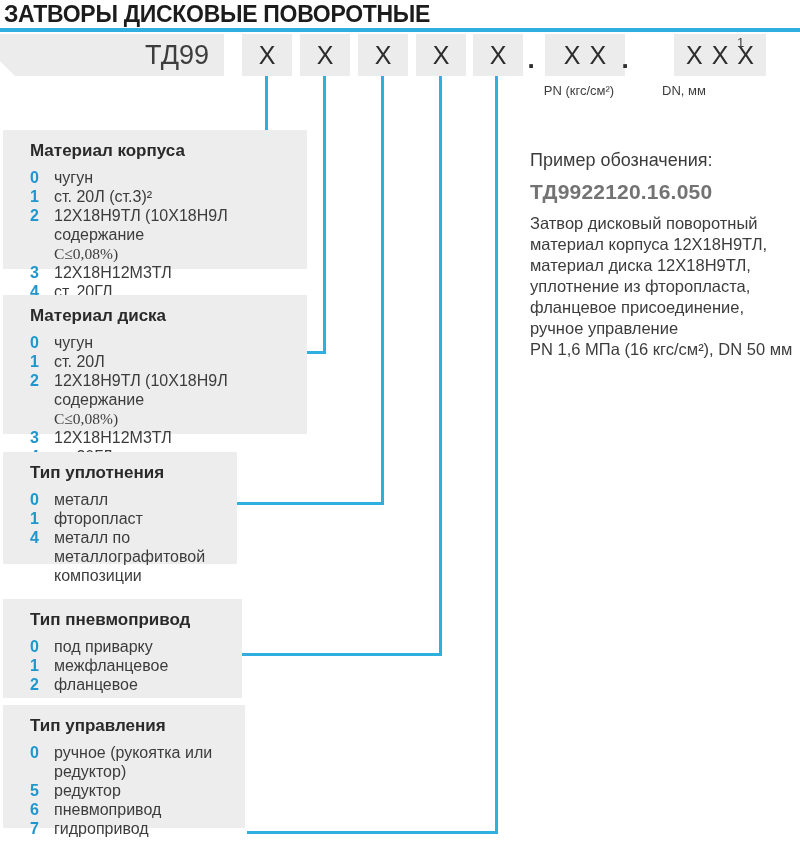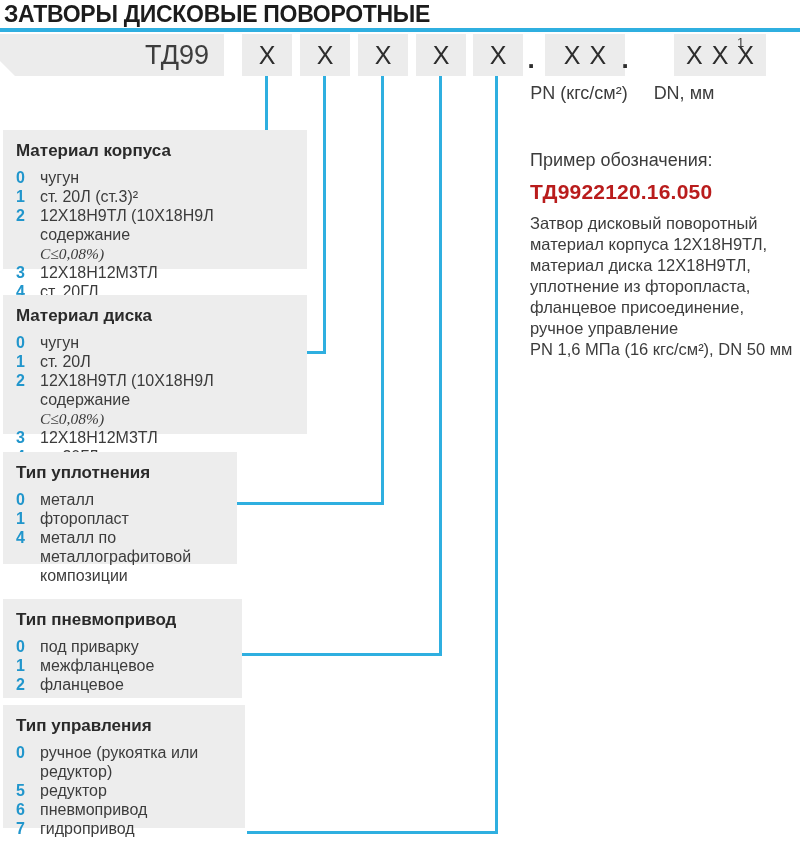--- a/index.html
+++ b/index.html
@@ -22,42 +22,42 @@
     clip-path:polygon(0 0, 100% 0, 100% 100%, 15px 100%, 0 calc(100% - 15px));
   }
   .xcell {
     position:absolute; top:34px; width:50px; height:42px; background:#ececec;
     display:flex; align-items:center; justify-content:center;
     font-size:25px; color:#2d2d2d;
   }
   .xcell.spread { letter-spacing:9px; text-indent:9px; }
   .dot { position:absolute; top:44px; width:14px; text-align:center; font-size:26px; font-weight:bold; color:#2d2d2d; }
   .sup { position:absolute; left:737px; top:35px; font-size:13px; color:#3d3d3d; }
-  .sublabel { position:absolute; top:83px; width:100px; text-align:center; font-size:18px; color:#3d3d3d; }
+  .sublabel { position:absolute; top:83px; width:100px; text-align:center; font-size:13px; color:#3d3d3d; }
 
   
   .v { position:absolute; width:3px; background:#2fafe0; }
   .h { position:absolute; height:3px; background:#2fafe0; }
 
   
   .lbox {
     position:absolute; left:3px; background:#ededed; box-sizing:border-box;
-    padding:11px 10px 8px 13px;
+    padding:11px 10px 8px 27px;
   }
   .lbox h3 { margin:0 0 7px 0; font-size:17px; font-weight:bold; color:#2a2a2a; }
   .row { display:flex; font-size:16px; line-height:19px; color:#3c3c3c; }
   .row .num { flex:0 0 24px; width:24px; color:#2196cc; font-weight:bold; }
   .row .txt { flex:1; }
   .cont { padding-left:24px; font-size:16px; line-height:19px; color:#3c3c3c; }
-  .cont.note { font-family:"Liberation Serif", serif; font-style:italic; font-size:15.5px; }
+  .cont.note { font-family:"Liberation Serif", serif; font-size:15.5px; }
 
   
   .example { position:absolute; left:530px; top:150px; width:268px; }
   .ex-title { margin:0 0 9px 0; font-size:18px; font-weight:normal; color:#3b3b3b; }
-  .ex-code { margin:0 0 9px 0; font-size:21px; font-weight:bold; color:#b91c1c; letter-spacing:0.2px; }
+  .ex-code { margin:0 0 9px 0; font-size:21px; font-weight:bold; color:#737373; letter-spacing:0.2px; }
   .ex-desc { font-size:16.5px; line-height:21px; color:#3c3c3c; white-space:pre-line; }
 </style>
 </head>
 <body>
 
 <div class="page">
 
   <h1 class="title">ЗАТВОРЫ ДИСКОВЫЕ ПОВОРОТНЫЕ</h1>
   <div class="rule"></div>
 

